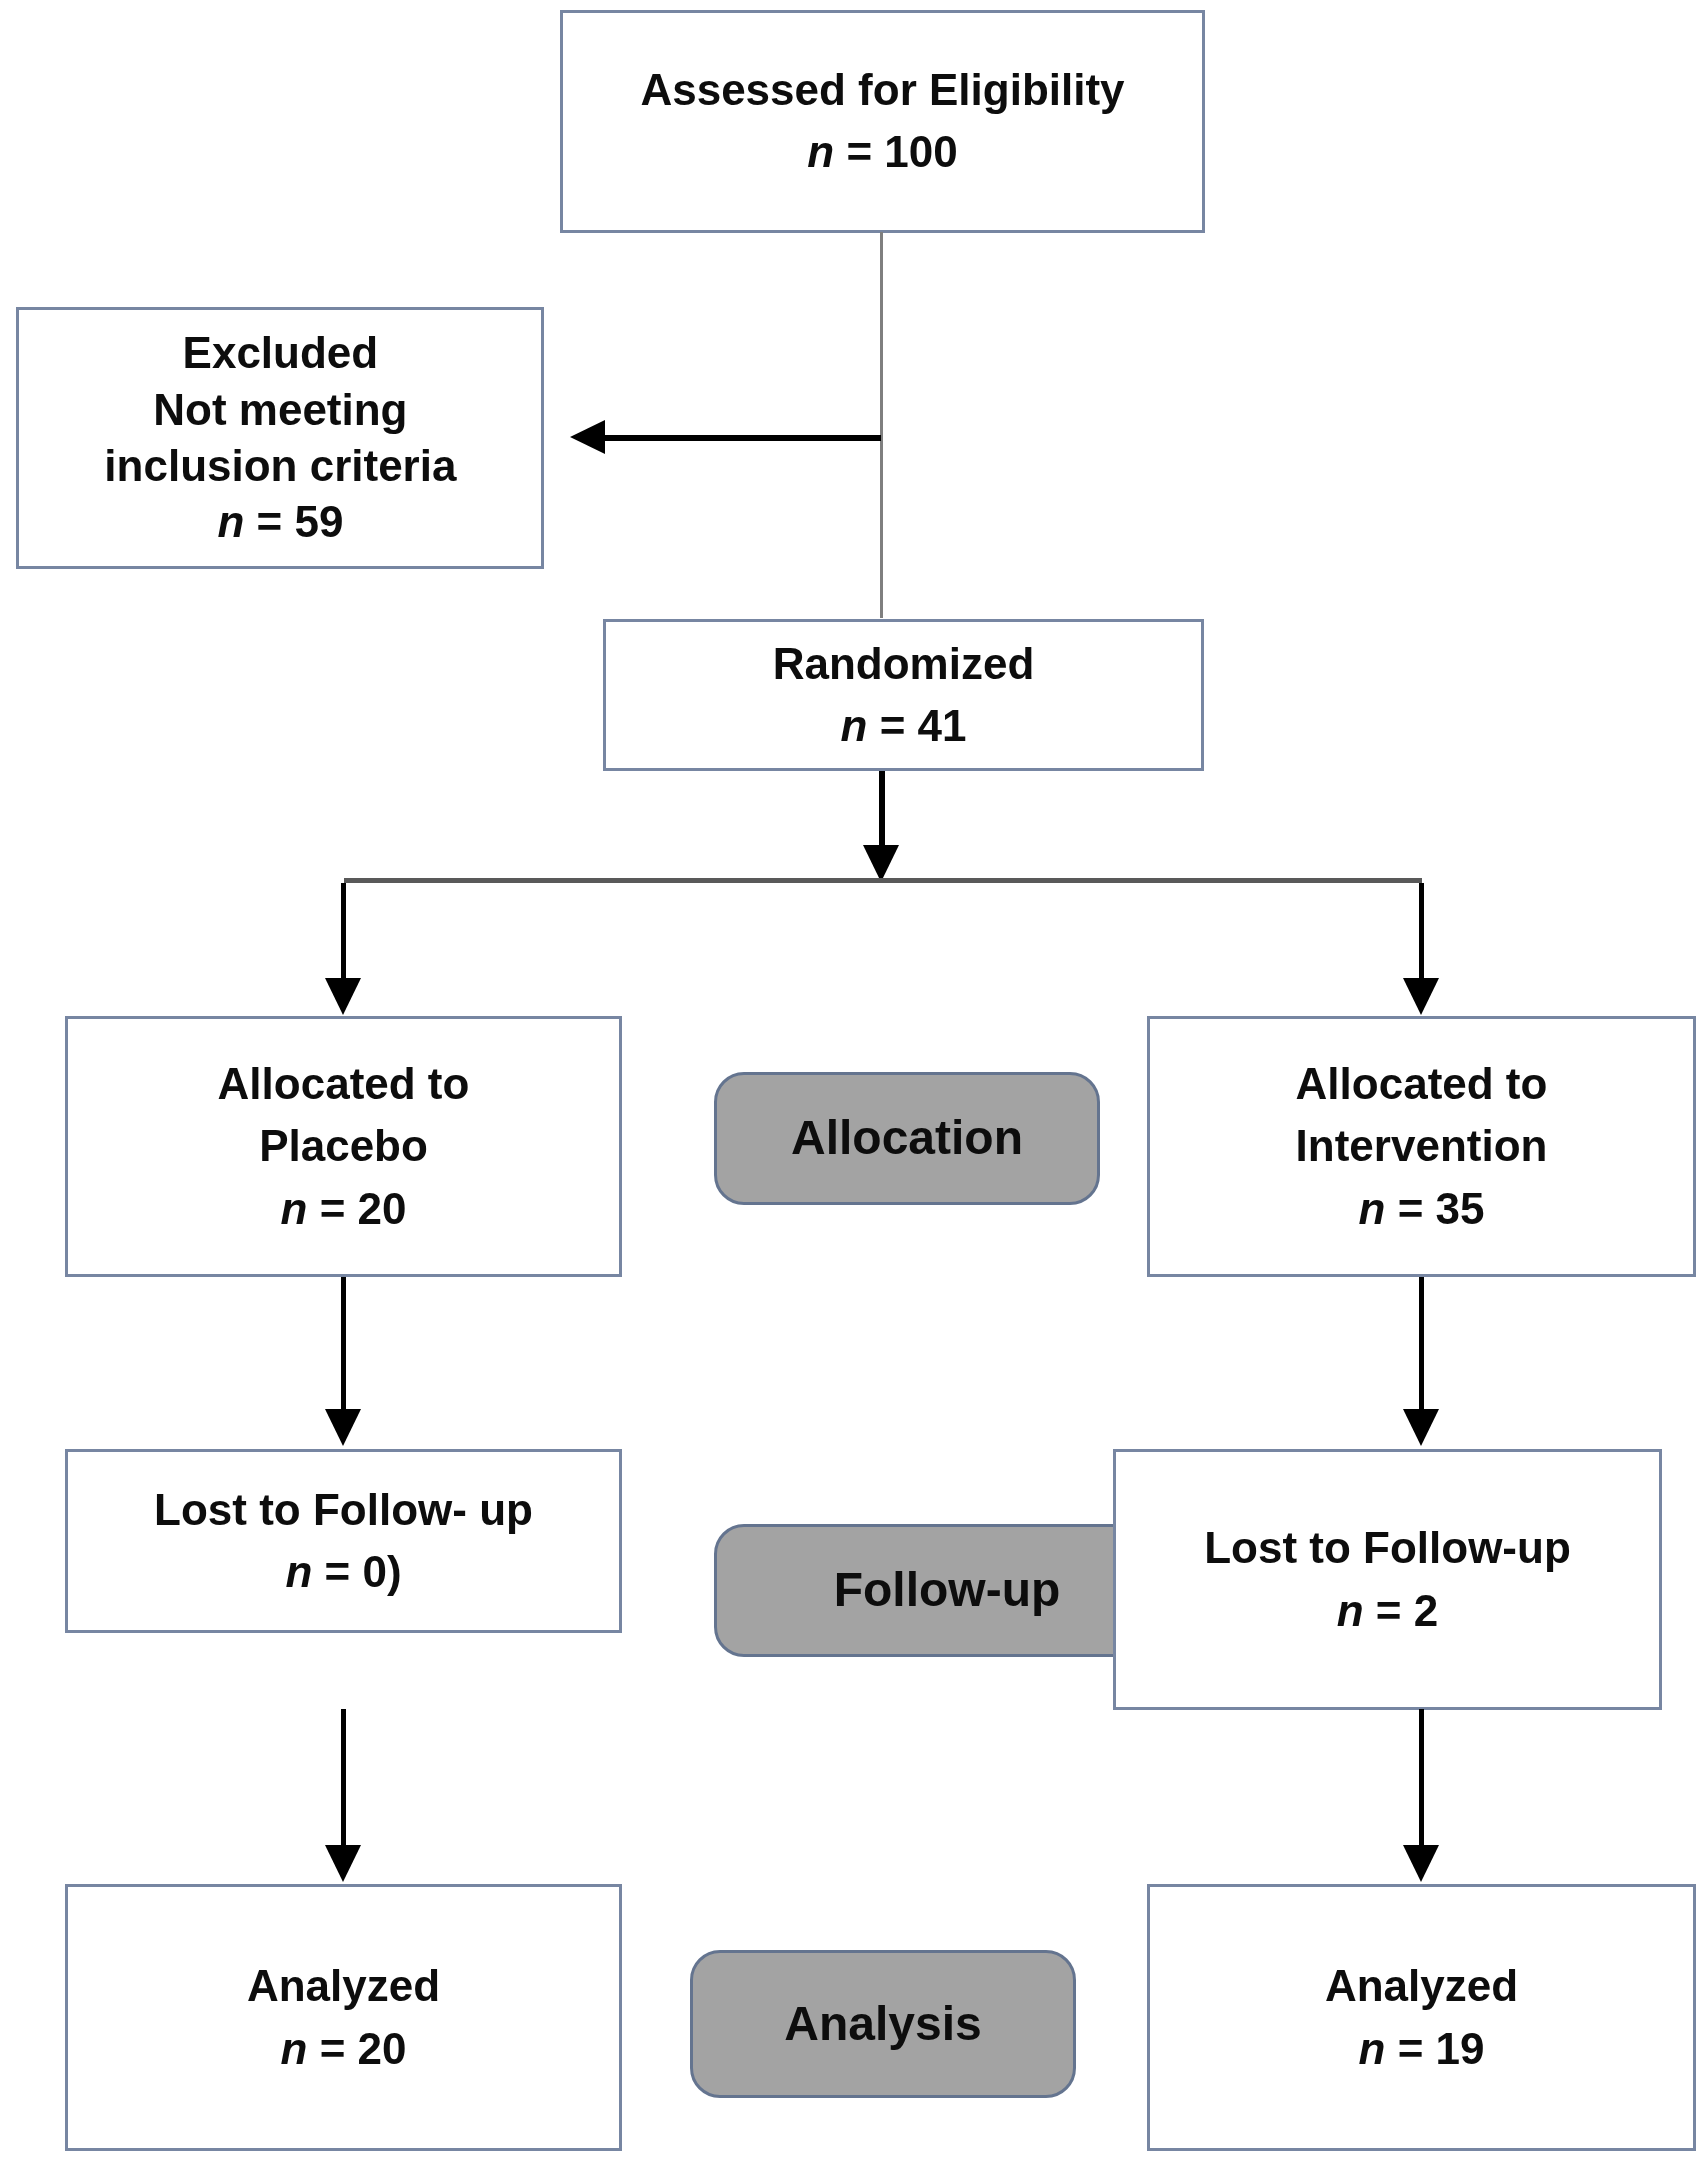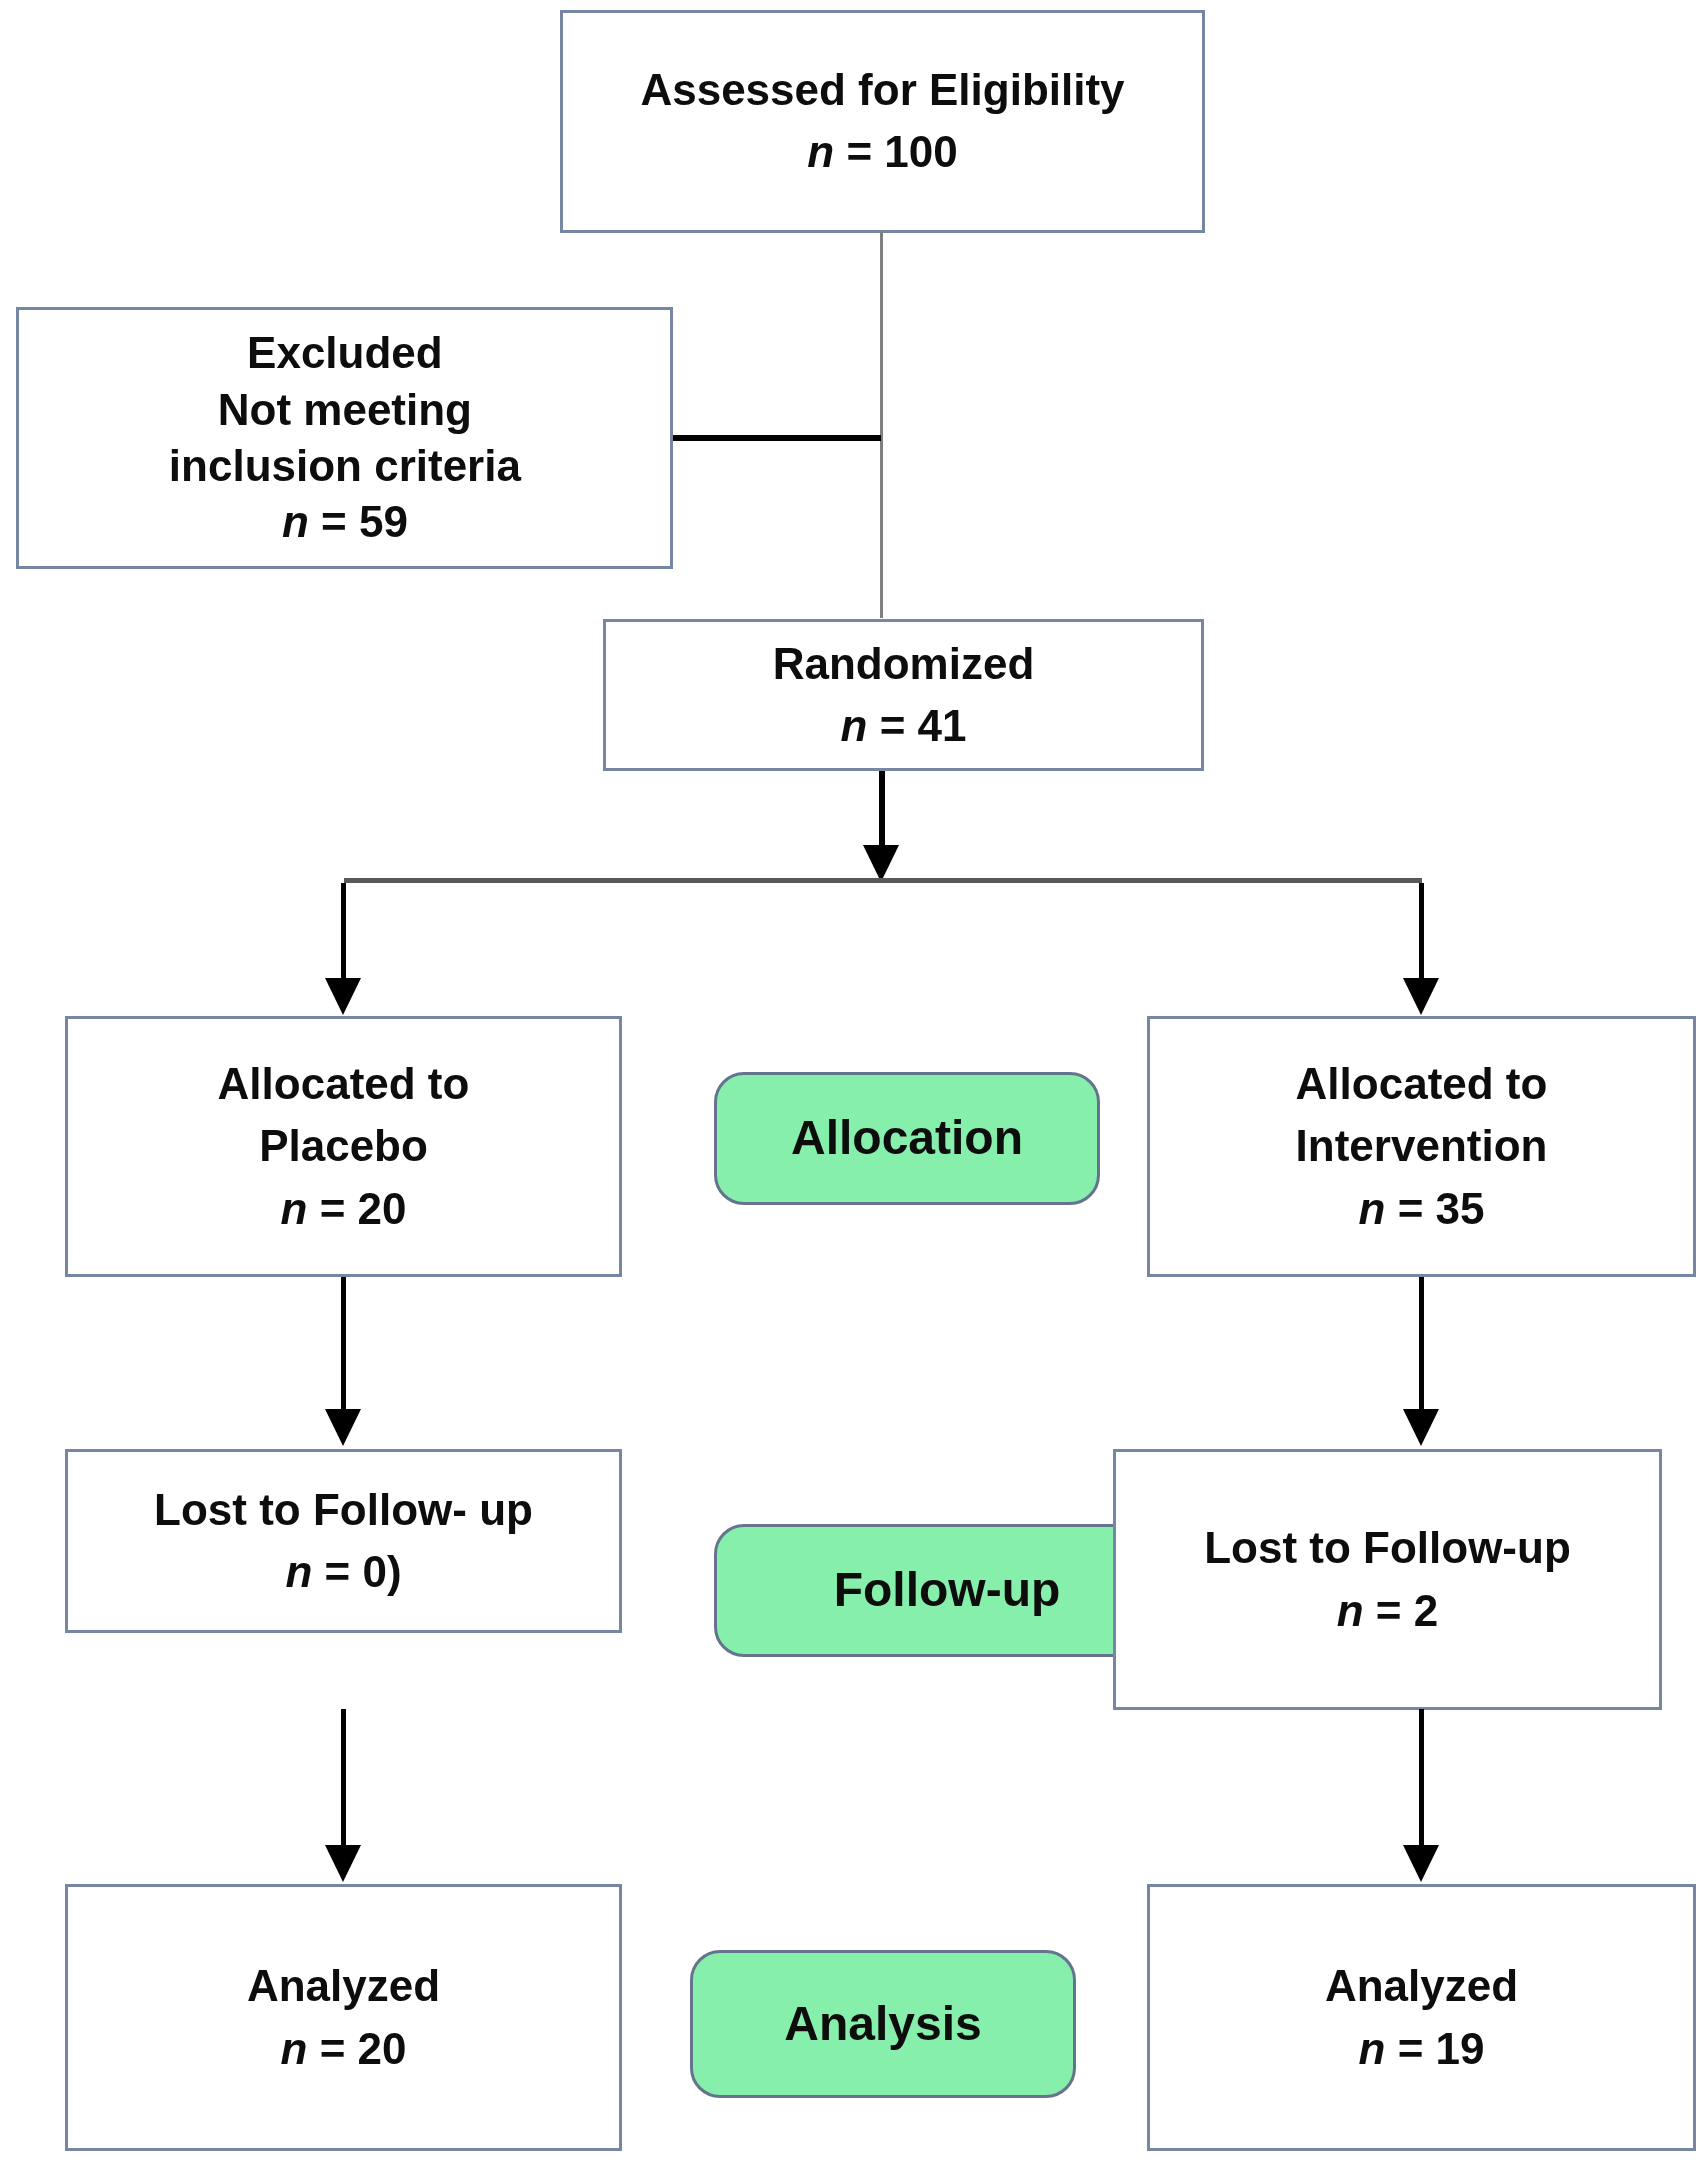--- a/index.html
+++ b/index.html
@@ -30,21 +30,21 @@
     white-space: nowrap;
   }
   .tight .bline { line-height: 1.28; }
   .nvar { font-style: italic; }
   
   .pill {
     position: absolute;
     box-sizing: border-box;
     border: 3.3px solid #64748f;
     border-radius: 30px;
-    background: #86efac;
+    background: #a3a3a3;
     display: flex;
     align-items: center;
     justify-content: center;
   }
   .pill .bline { font-size: 48px; }
   
   .vline-gray { position: absolute; background: #7f7f7f; }
   .hline-split { position: absolute; background: #595959; }
   .stem { position: absolute; background: #000000; }
   .arrow-down {
@@ -70,21 +70,21 @@
   <div class="box" style="left:560px; top:9.8px; width:645px; height:223px;">
     <div class="bline">Assessed for Eligibility</div>
     <div class="bline"><span class="nvar">n</span> <span>= 100</span></div>
   </div>
 
   <div class="vline-gray" style="left:880px; top:232px; width:3.3px; height:386px;"></div>
 
   <div class="stem" style="left:601px; top:435px; width:280px; height:5.9px;"></div>
   <div class="arrow-left" style="left:570px; top:420px;"></div>
 
-  <div class="box tight" style="left:16.4px; top:307px; width:657px; height:262px;">
+  <div class="box tight" style="left:16.4px; top:307px; width:528px; height:262px;">
     <div class="bline">Excluded</div>
     <div class="bline">Not meeting</div>
     <div class="bline">inclusion criteria</div>
     <div class="bline"><span class="nvar">n</span> <span>= 59</span></div>
   </div>
 
   <div class="box" style="left:603px; top:619px; width:601px; height:152px;">
     <div class="bline">Randomized</div>
     <div class="bline"><span class="nvar">n</span> <span>= 41</span></div>
   </div>

